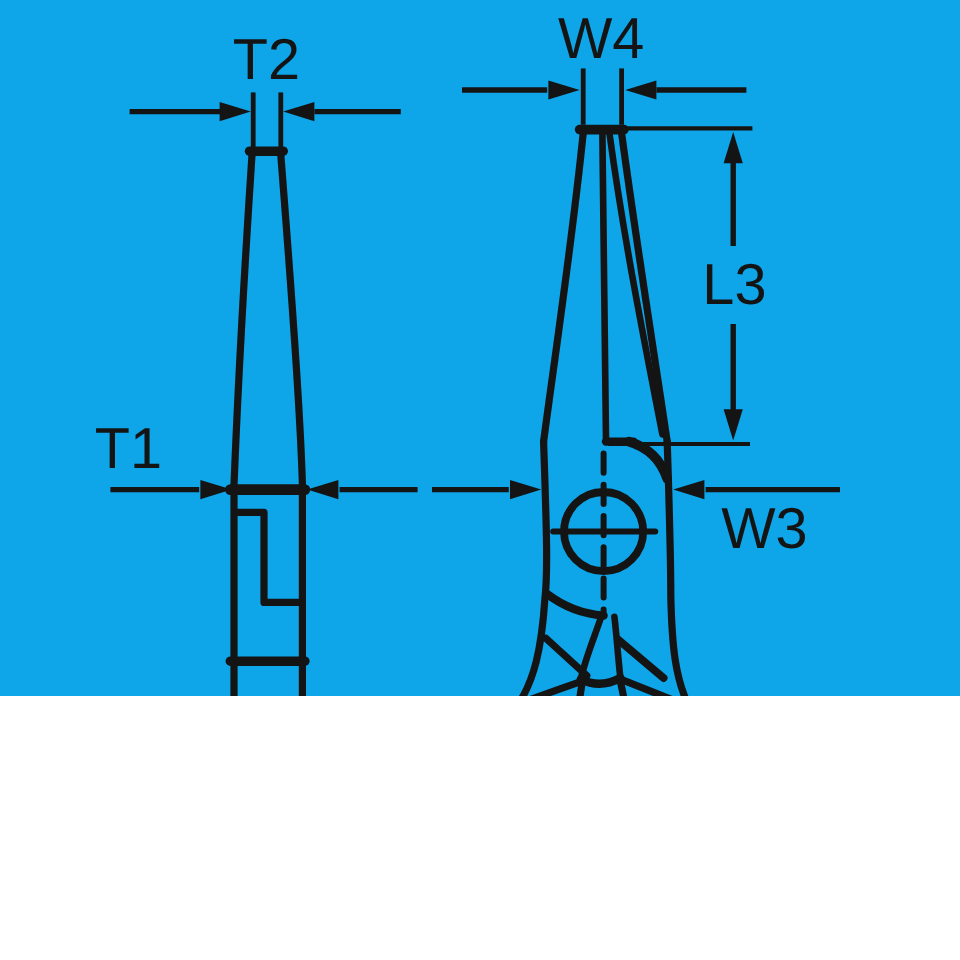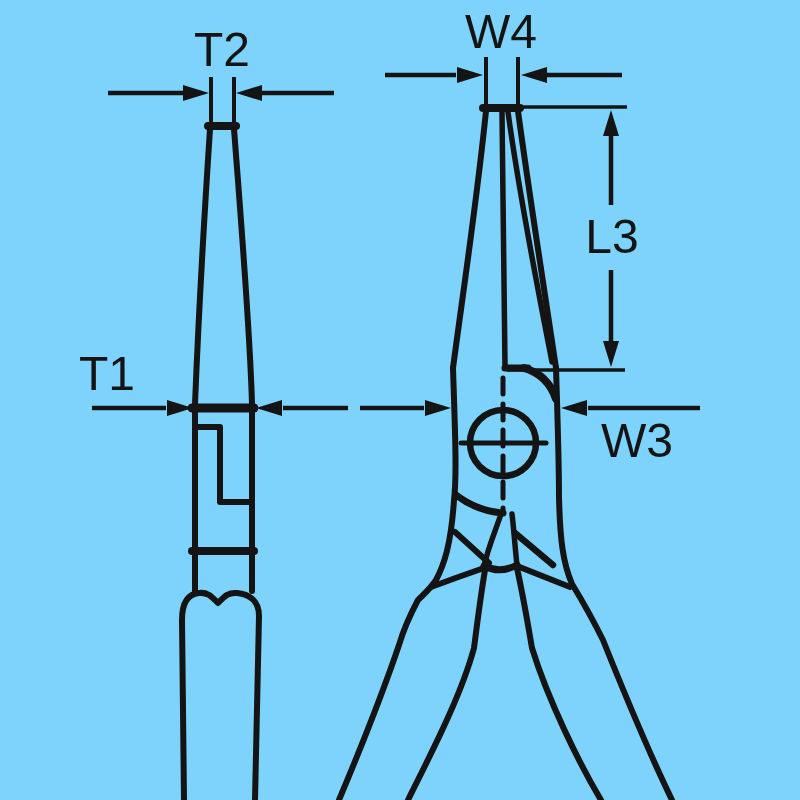--- a/index.html
+++ b/index.html
@@ -3,22 +3,22 @@
 <meta charset="utf-8">
 <style>
   html, body {
     margin: 0;
     padding: 0;
     background: #ffffff;
   }
   .stage {
     position: relative;
     width: 800px;
-    height: 800px;
-    background: #7dd3fc;
+    height: 580px;
+    background: #0ea5e9;
     overflow: hidden;
     font-family: "Liberation Sans", sans-serif;
   }
   svg text {
     font-family: "Liberation Sans", "DejaVu Sans", sans-serif;
     font-size: 48px;
     font-weight: 500;
     fill: #141414;
   }
   svg path, svg circle, svg line {

